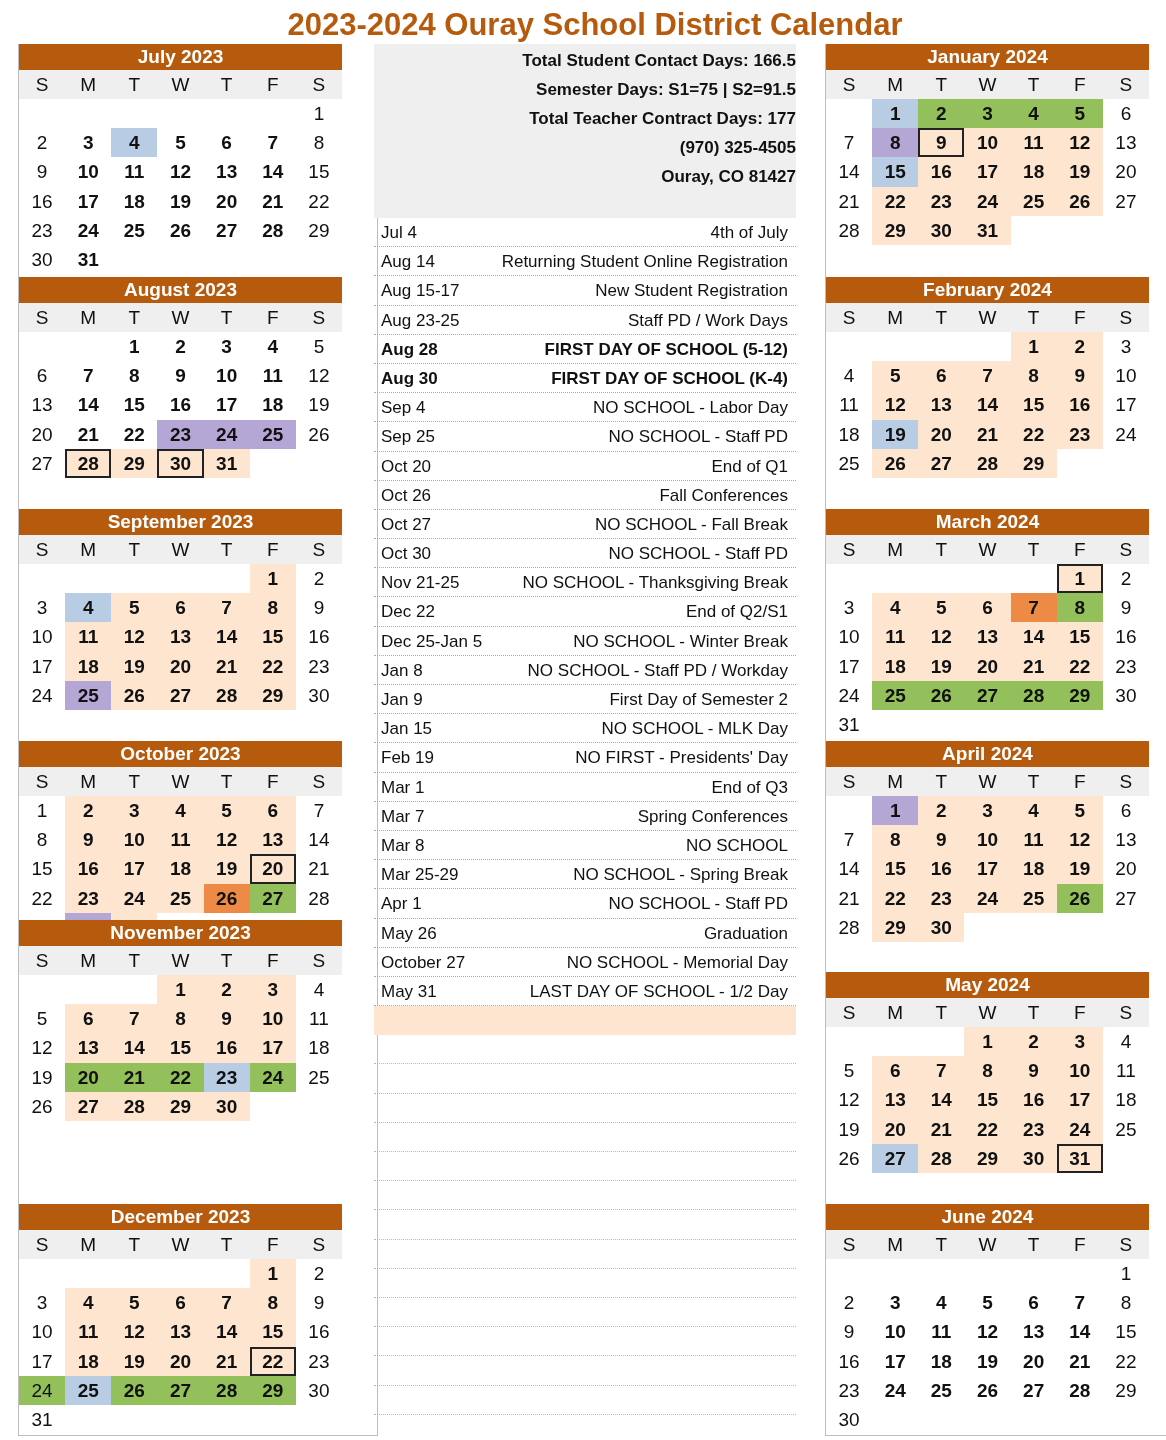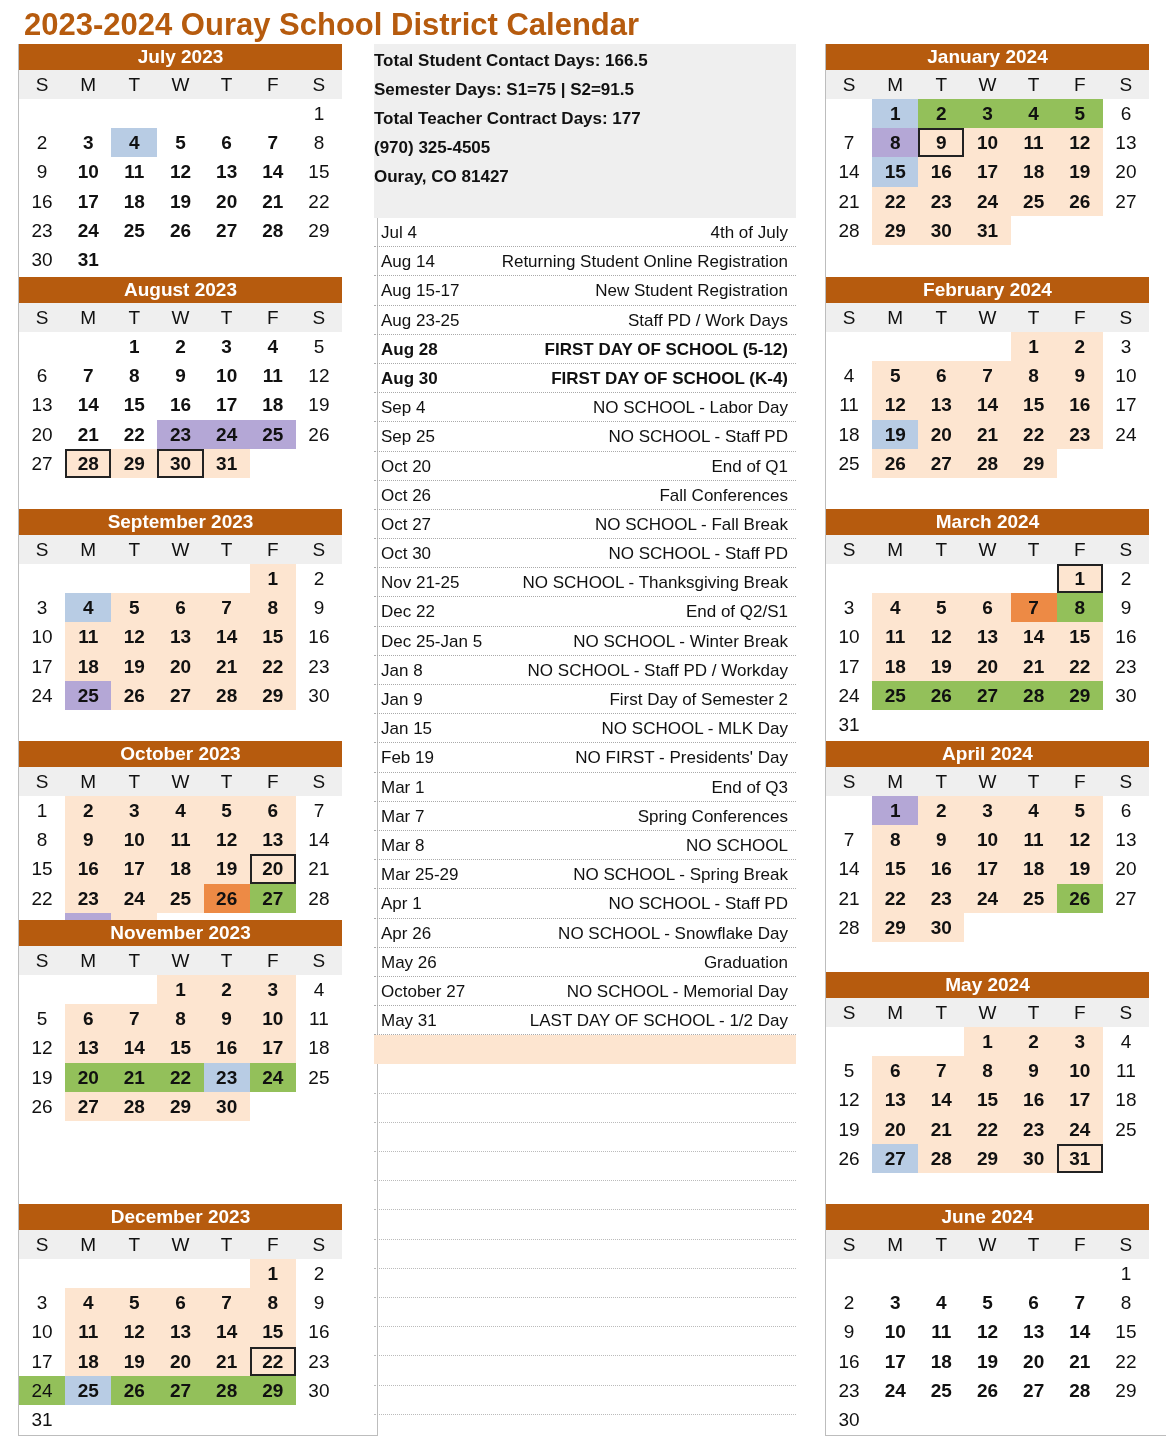--- a/index.html
+++ b/index.html
@@ -1,19 +1,19 @@
 <!DOCTYPE html>
 <html><head>
 <meta charset="utf-8">
 <style>
   * { box-sizing: border-box; margin: 0; padding: 0; }
   html, body { width: 1166px; height: 1440px; background: #ffffff; overflow: hidden; }
   body { position: relative; font-family: "Liberation Sans", sans-serif; color: #111; }
   .title {
-    position: absolute; left: 0; top: 6px; width: 1166px; 
+    position: absolute; left: 0; top: 6px; width: 1166px; text-align: center;
     font-size: 31px; font-weight: bold; color: #b65b0e; line-height: 38px; padding-left: 24px;
   }
   .col { position: absolute; top: 44px; width: 360px; border-left: 1px solid #bdbdbd; border-right: 1px solid #bdbdbd; border-bottom: 1px solid #bdbdbd; }
   .col.left { left: 18px; height: 1392px; }
   .col.right { left: 825px; height: 1392px; }
   .month { position: absolute; left: 0; width: 323px; height: 231px; }
   .mhead {
     height: 26px; background: #b65b0e; color: #fff; font-weight: bold;
     font-size: 19px; line-height: 26px; text-align: center;
   }
@@ -23,21 +23,21 @@
   .d { text-align: center; font-size: 19px; line-height: 29.2px; position: relative; }
   .d.wd { font-weight: bold; }
   .d.sc { background: #fde5d0; }
   .d.blue { background: #b8cce4; }
   .d.purple { background: #b4a7d6; }
   .d.green { background: #93c05a; }
   .d.orange { background: #ed8a45; }
   .d.box::after { content: ""; position: absolute; inset: 0; border: 2px solid #222; }
   .center { position: absolute; left: 374px; top: 44px; width: 422px; }
   .info { background: #efefef; height: 174px; padding-top: 2px; }
-  .info div { text-align: left; font-weight: bold; font-size: 17px; line-height: 29px; }
+  .info div { text-align: right; font-weight: bold; font-size: 17px; line-height: 29px; }
   .events { }
   .ev { display: flex; justify-content: space-between; height: 29.2px; line-height: 29.5px; font-size: 17px; padding: 0 8px 0 7px; border-bottom: 1px dotted #aaa; }
   .ev.bold { font-weight: bold; }
   .ev.fill { background: #fde5d0; border-bottom: none; }
   .ev.blank { border-bottom: 1px dotted #bbb; }
 </style>
 </head>
 <body>
 
 <div class="title">2023-2024 Ouray School District Calendar</div>
@@ -721,24 +721,20 @@
       </div>
       <div class="ev">
         <span>Mar 25-29</span>
         <span>NO SCHOOL - Spring Break</span>
       </div>
       <div class="ev">
         <span>Apr 1</span>
         <span>NO SCHOOL - Staff PD</span>
       </div>
       <div class="ev">
-        <span>Apr 26</span>
-        <span>NO SCHOOL - Snowflake Day</span>
-      </div>
-      <div class="ev">
         <span>May 26</span>
         <span>Graduation</span>
       </div>
       <div class="ev">
         <span>October 27</span>
         <span>NO SCHOOL - Memorial Day</span>
       </div>
       <div class="ev">
         <span>May 31</span>
         <span>LAST DAY OF SCHOOL - 1/2 Day</span>

